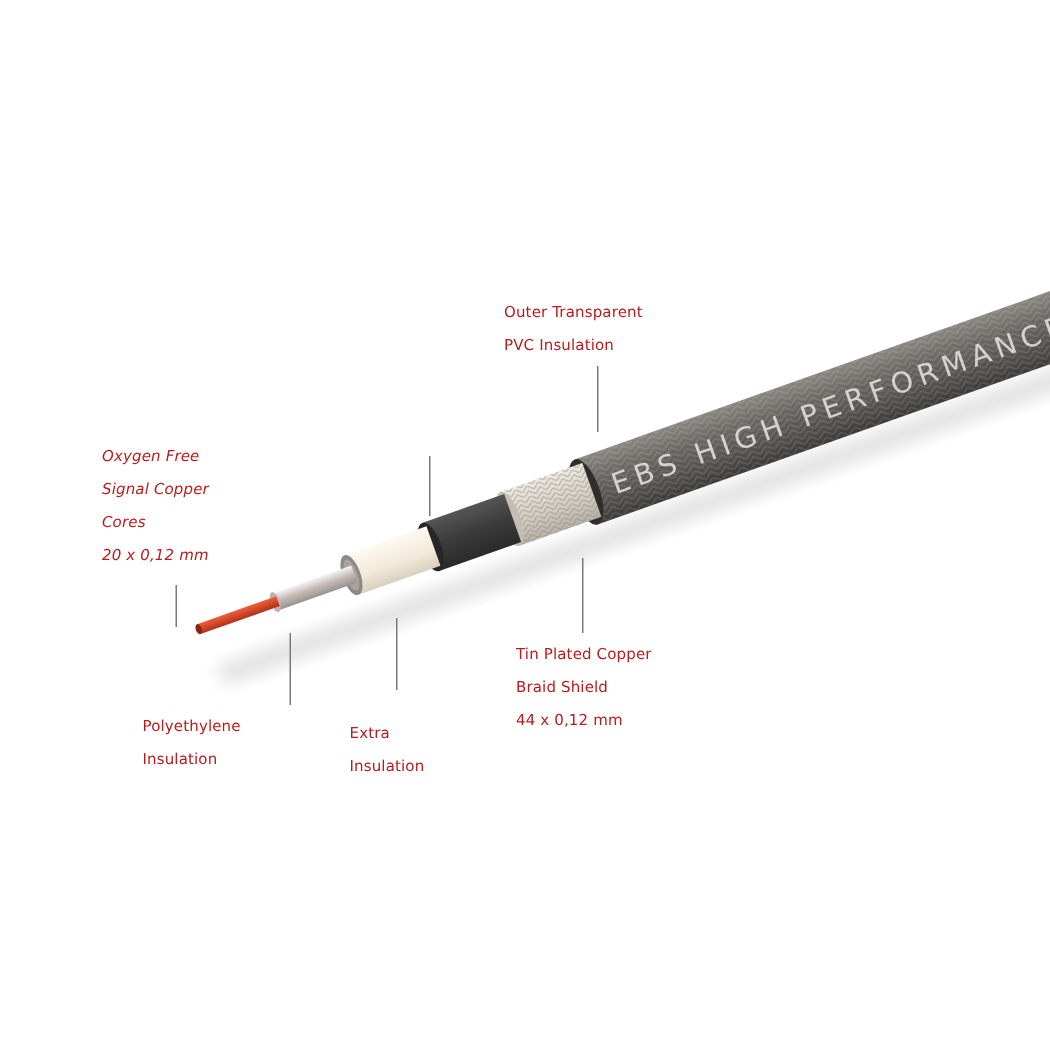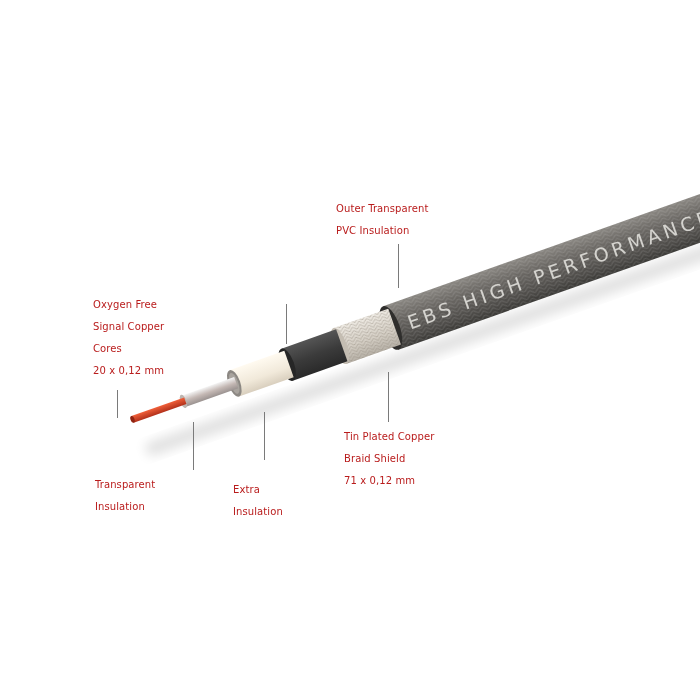--- a/index.html
+++ b/index.html
@@ -99,27 +99,27 @@
     </g>
   </svg>
 
   <div class="leader" style="left:117px; top:390px; height:28px;"></div>
   <div class="leader" style="left:286px; top:304px; height:40px;"></div>
   <div class="leader" style="left:398px; top:244px; height:44px;"></div>
   <div class="leader" style="left:388px; top:372px; height:50px;"></div>
   <div class="leader" style="left:193px; top:422px; height:48px;"></div>
   <div class="leader" style="left:264px; top:412px; height:48px;"></div>
 
-  <div class="label" style="left:93px; top:294px;">Oxygen Free
+  <div class="label" style="left:68px; top:294px;font-style:italic;">Oxygen Free
 Signal Copper
 Cores
 20 x 0,12 mm</div>
   <div class="label" style="left:336px; top:198px;">Outer Transparent
 PVC Insulation</div>
   <div class="label" style="left:344px; top:426px;">Tin Plated Copper
 Braid Shield
-71 x 0,12 mm</div>
-  <div class="label" style="left:95px; top:474px;">Transparent
+44 x 0,12 mm</div>
+  <div class="label" style="left:95px; top:474px;">Polyethylene
 Insulation</div>
   <div class="label" style="left:233px; top:463px;margin-top:16px;">Extra
 Insulation</div>
 
 </div>
 
 </body></html>

